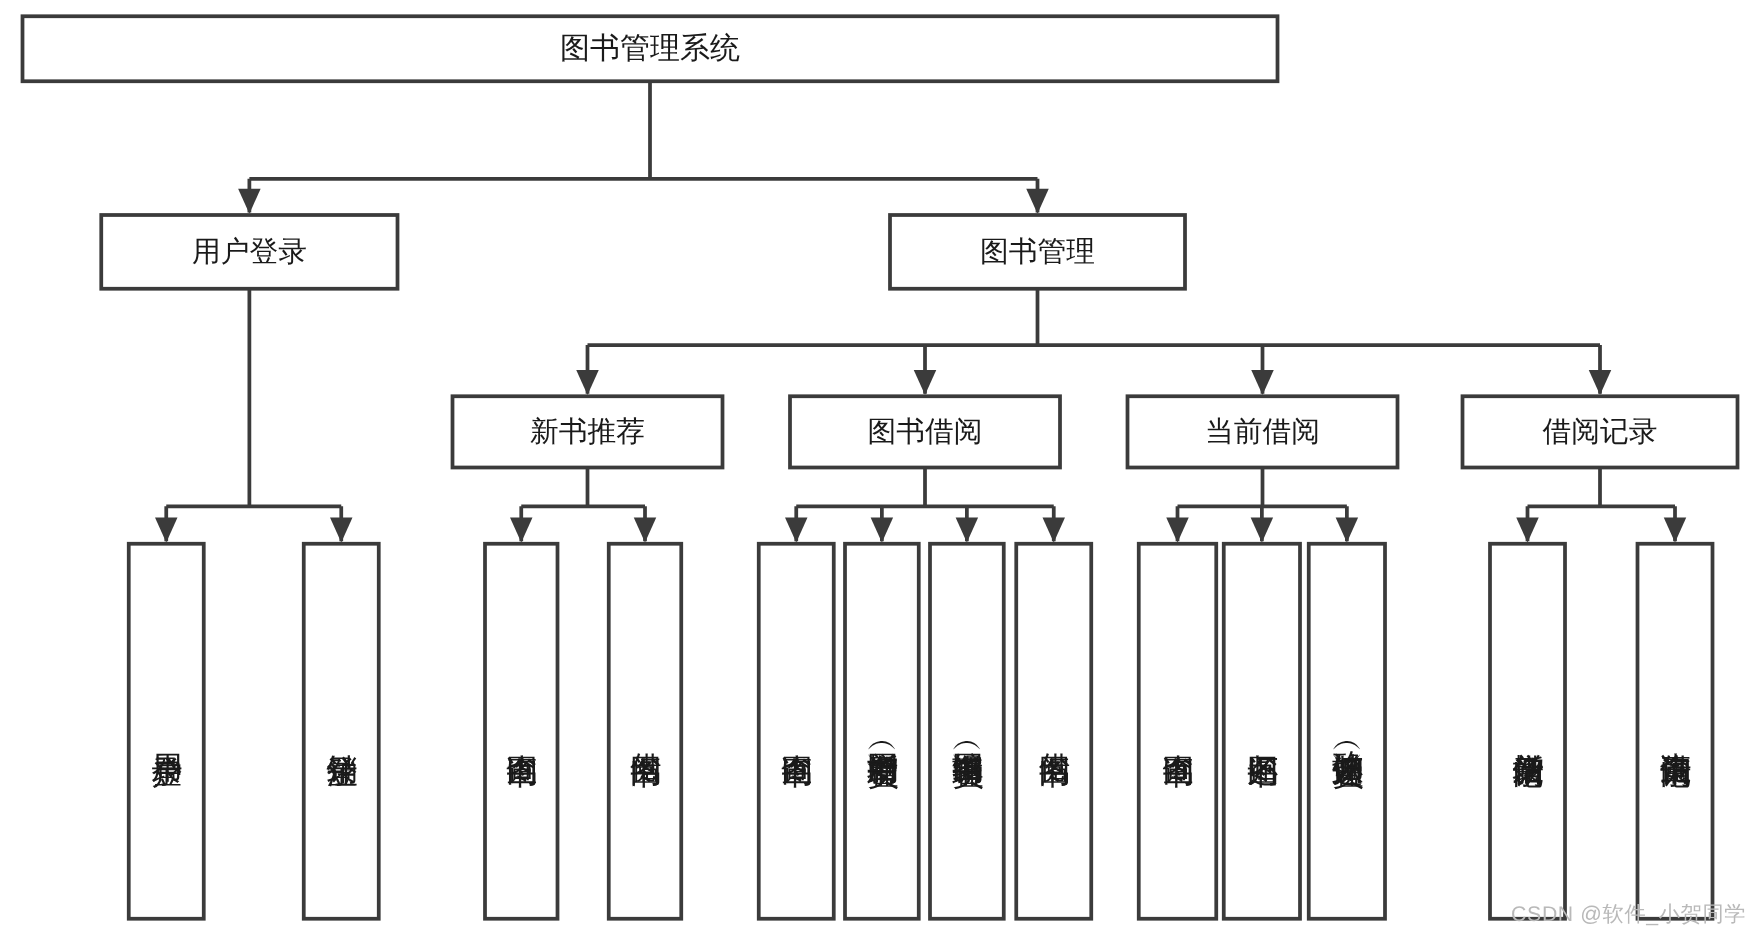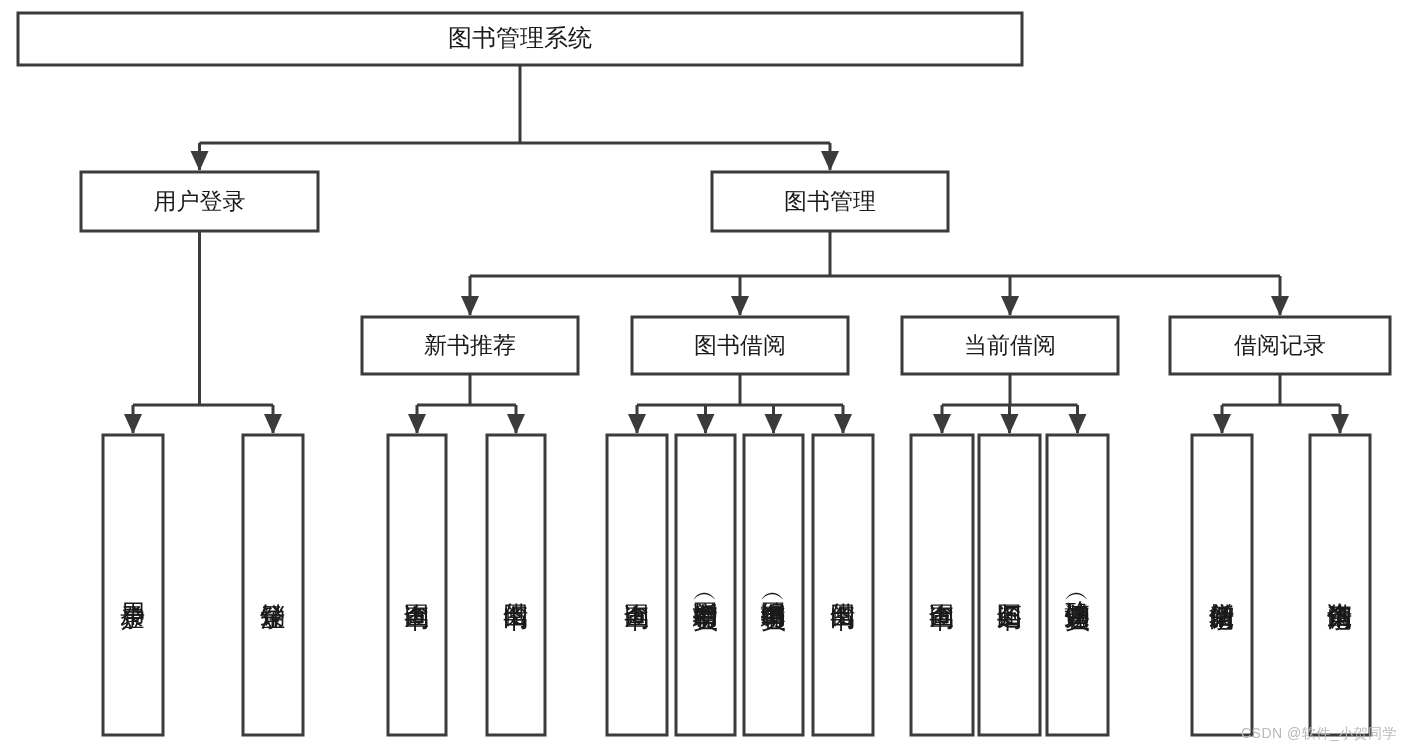--- a/index.html
+++ b/index.html
@@ -67,21 +67,21 @@
     color: #1a1a1a;
     letter-spacing: 1px;
     white-space: nowrap;
     text-align: center;
   }
   .watermark {
     position: absolute;
     right: 8px;
     bottom: 4px;
     font-family: "Liberation Sans", "DejaVu Sans", sans-serif;
-    font-size: 14px;
+    font-size: 17px;
     color: #b9b9b9;
     letter-spacing: 0.5px;
     white-space: nowrap;
   }
 </style>
 </head>
 <body>
 
 <div id="diagram-root">
 

